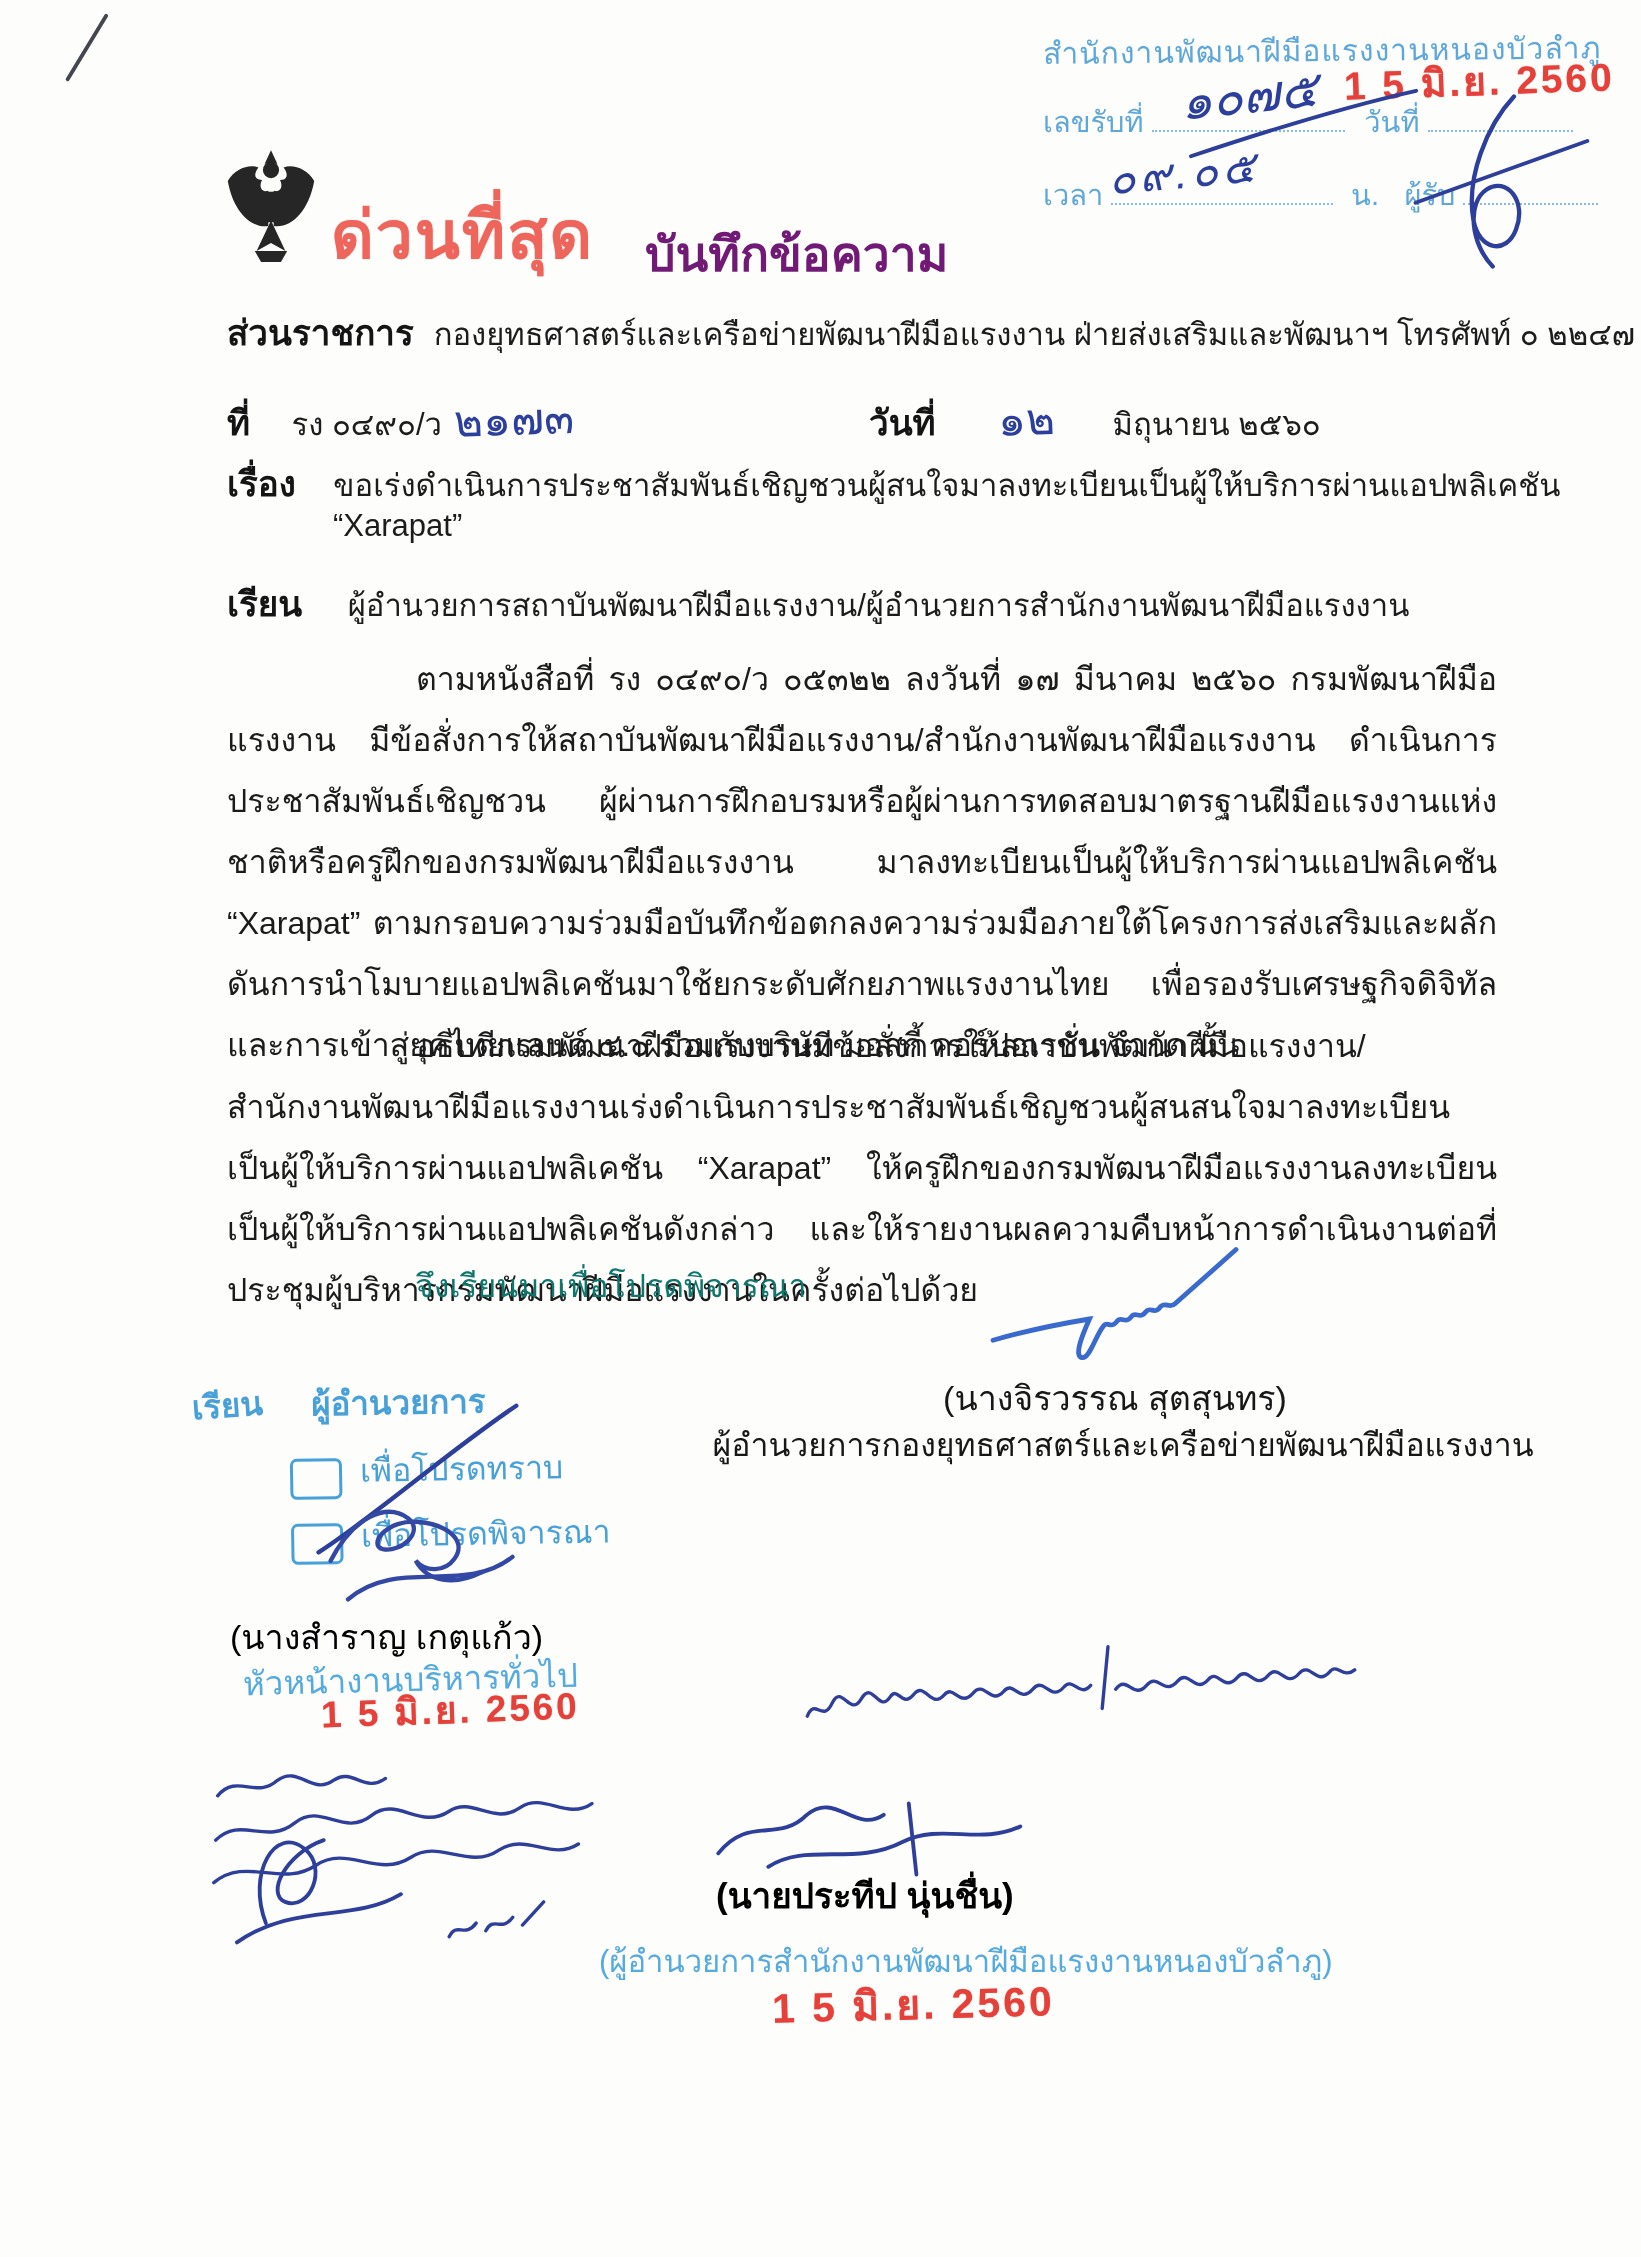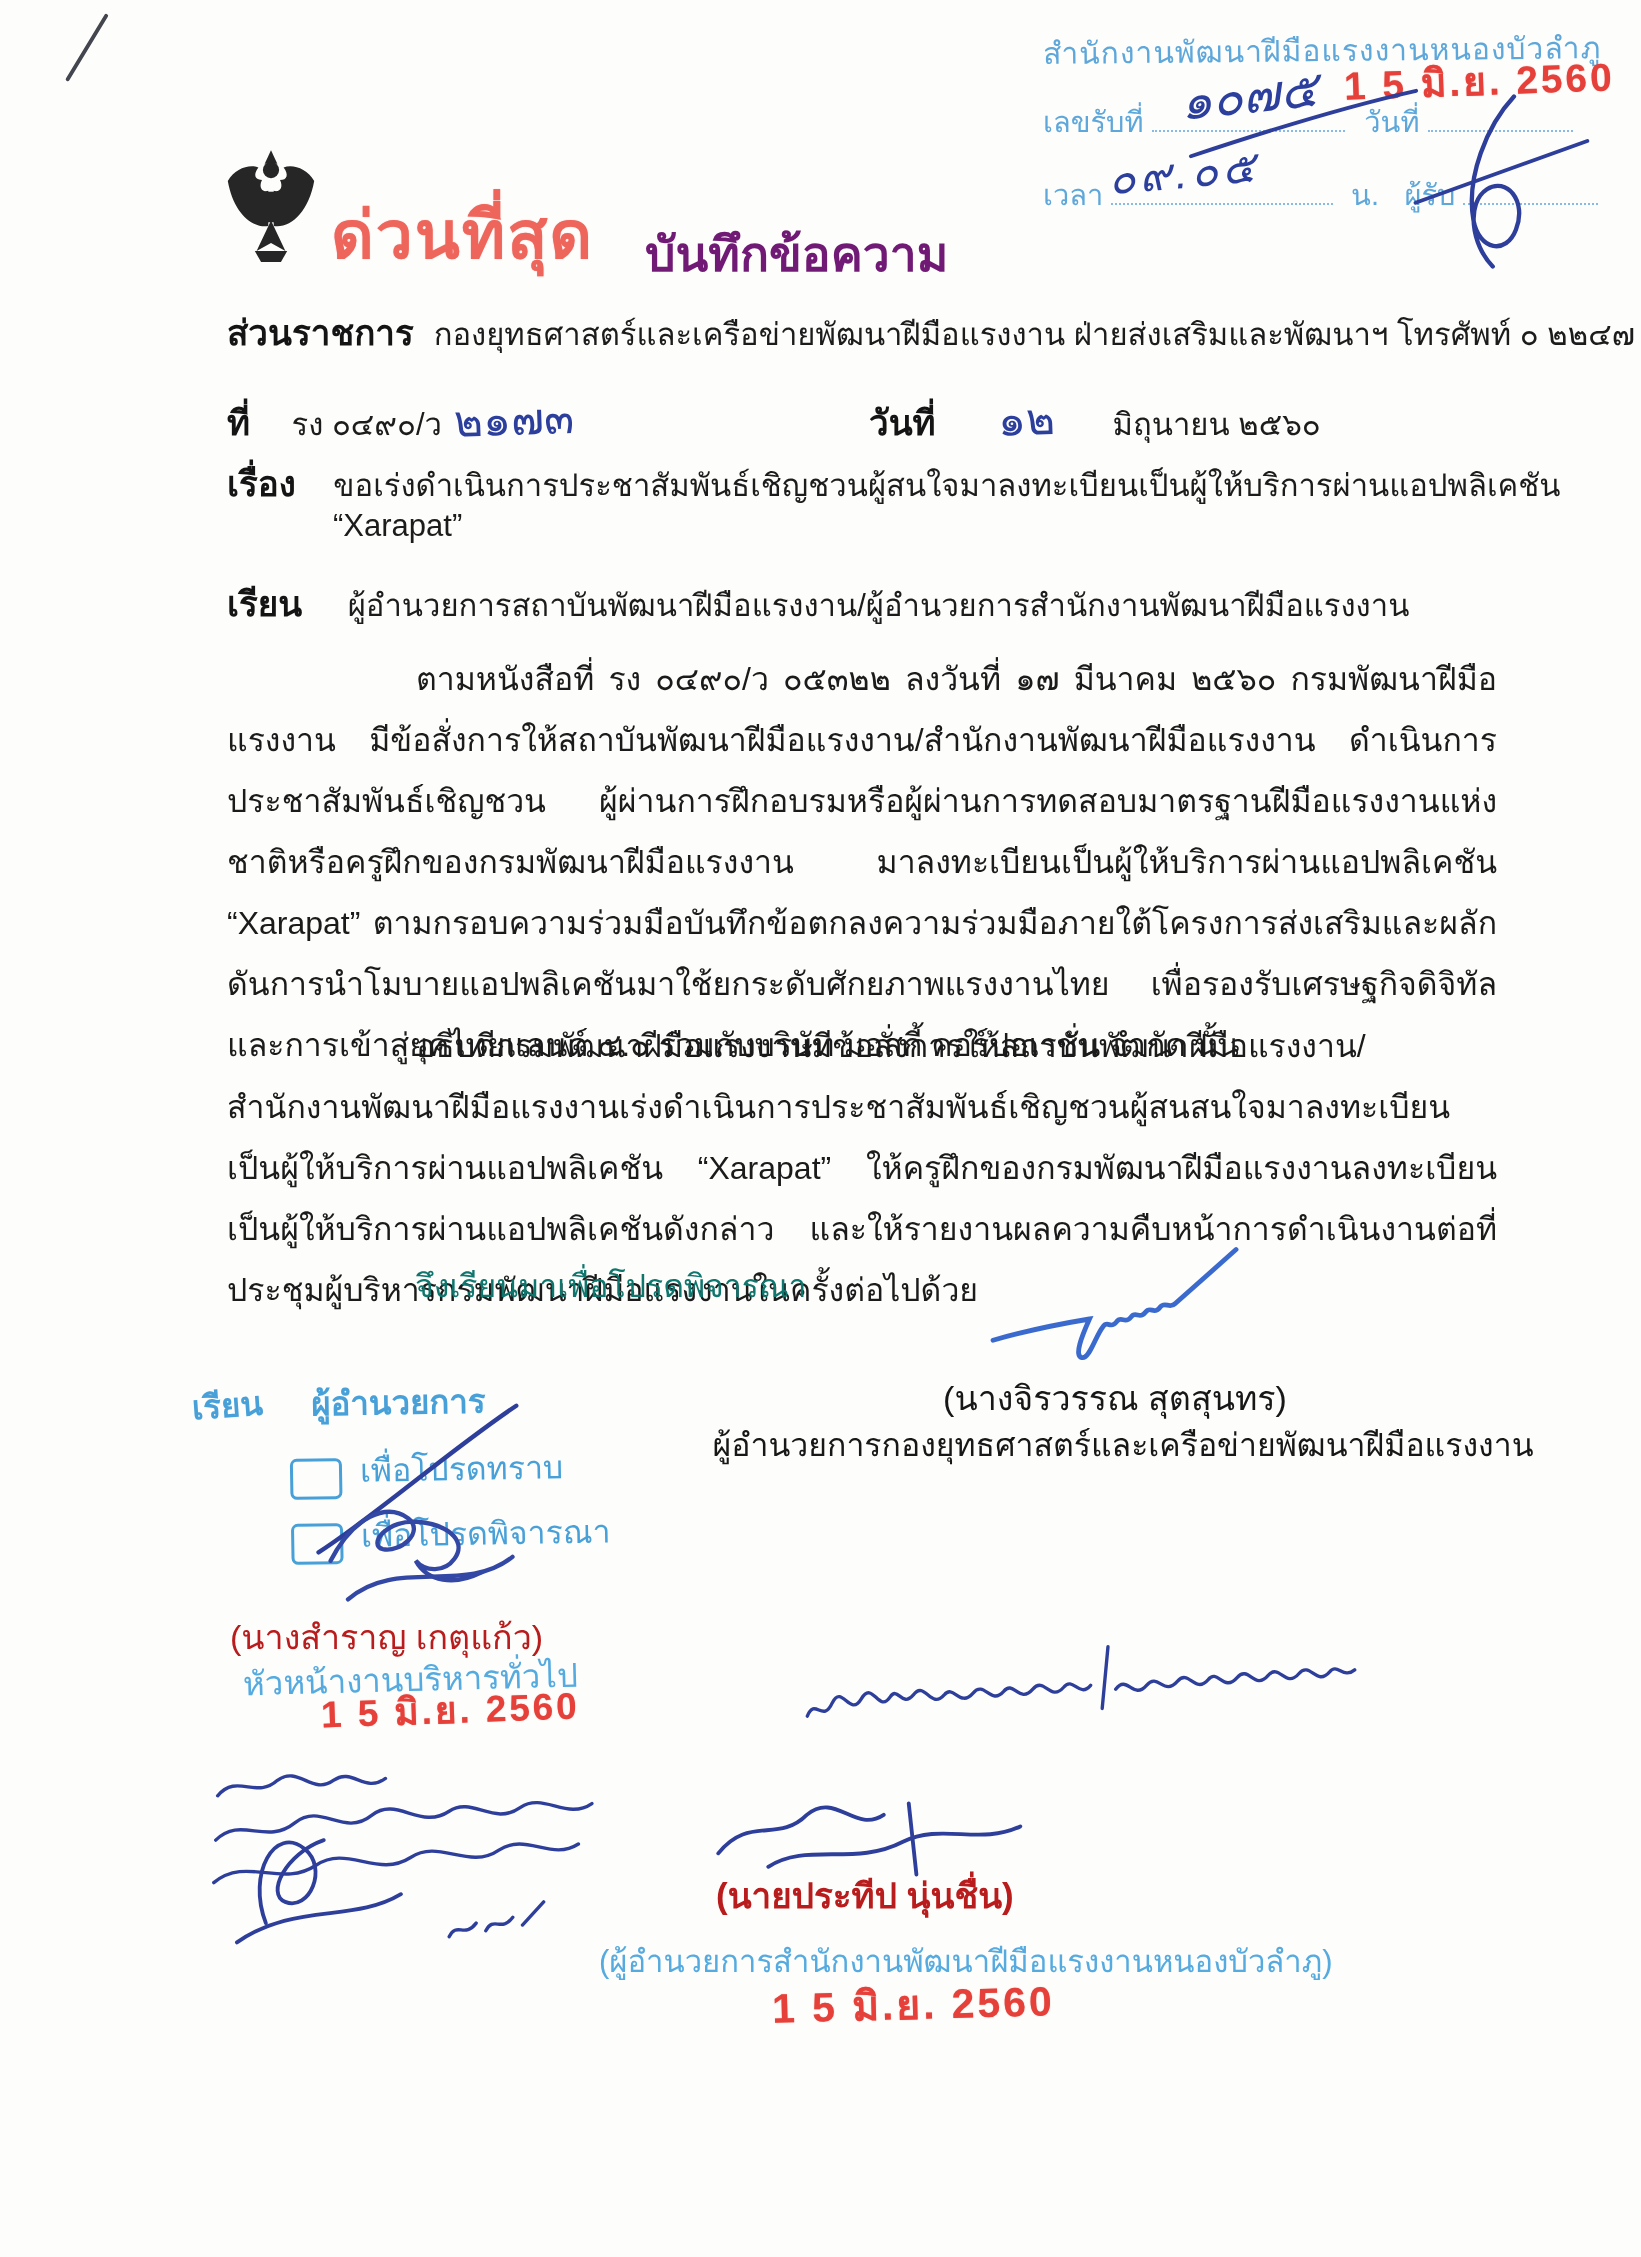--- a/index.html
+++ b/index.html
@@ -39,21 +39,21 @@
   .signer-name{font-size:34px;color:#171717;text-align:center;width:406px;white-space:nowrap;}
   .signer-title{font-size:32px;color:#171717;text-align:center;width:908px;white-space:nowrap;}
   
   .blue-stamp{color:#47a0d8;}
   .blue-stamp .lbl{font-weight:bold;font-size:33px;white-space:nowrap;}
   .blue-stamp .opt{font-size:32px;white-space:nowrap;}
   .cbox{
     display:inline-block;width:46px;height:35px;border:3.9px solid #47a0d8;
     border-radius:6.8px;vertical-align:middle;margin-right:13.5px;
   }
-  .st-name{font-size:35px;font-weight:bold;color:#b91c1c;white-space:nowrap;}
+  .st-name{font-size:35px;font-weight:bold;color:#000000;white-space:nowrap;}
   .st-title{font-size:31px;color:#55aadf;white-space:nowrap;}
   svg{display:block;}
 </style>
 </head>
 <body>
 
 <div class="page">
 
   <svg class="abs" style="left:56px;top:9.7px;" width="58" height="77" viewBox="0 0 60 80">
     <path d="M52,6 L12,72" stroke="#44464f" stroke-width="4" fill="none" stroke-linecap="round"></path>

